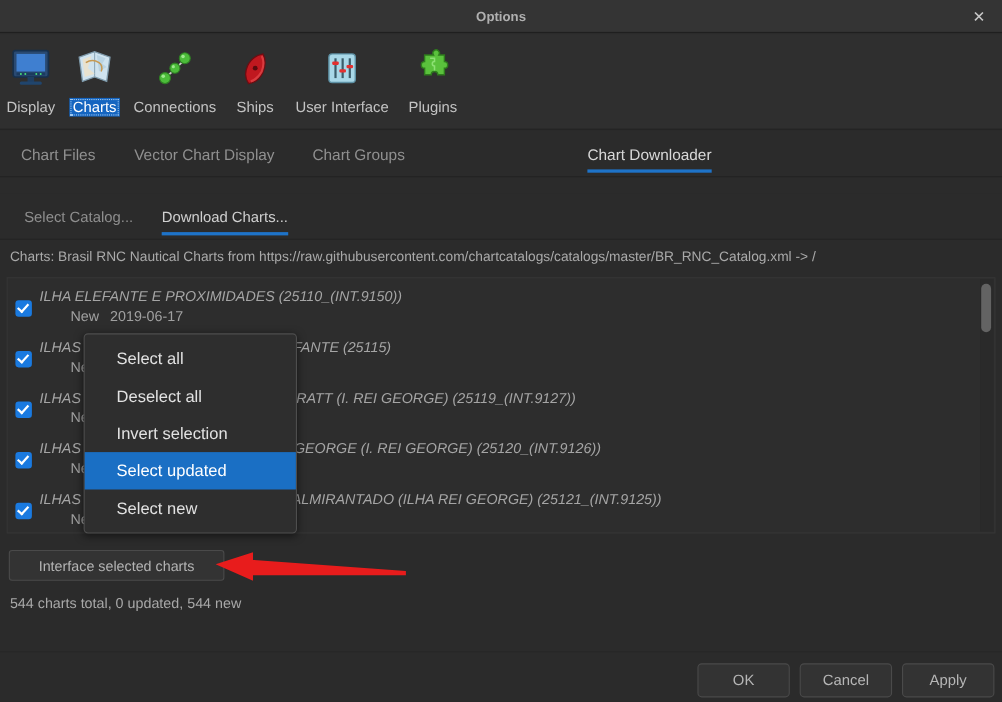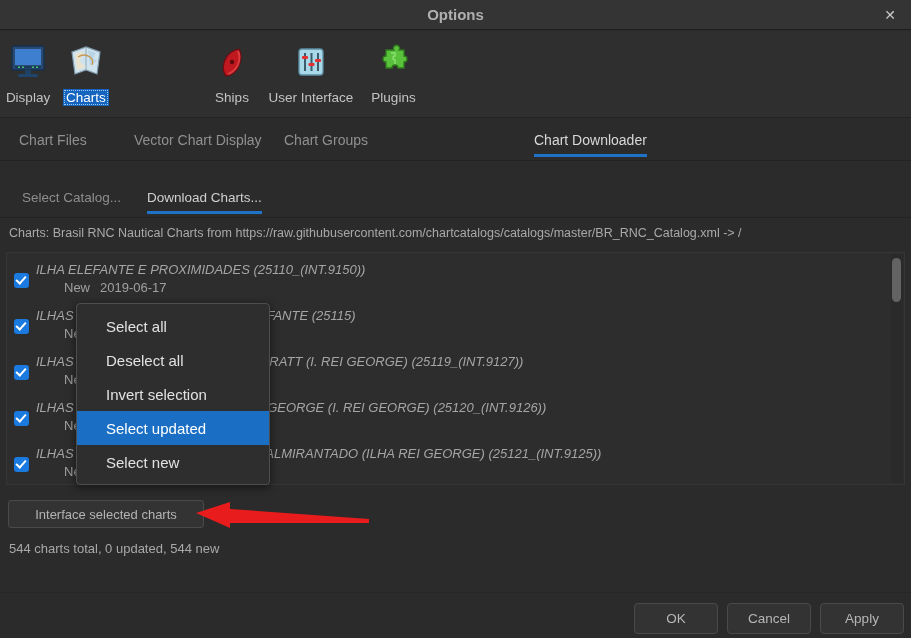--- a/index.html
+++ b/index.html
@@ -14,21 +14,21 @@
 
   
   .titlebar {
     position: absolute; left: 0; top: 0; width: 911px; height: 30px;
     background: #343434;
     border-bottom: 1px solid #1f1f1f;
   }
   .titlebar-text {
     position: absolute; left: 0; top: 0; width: 911px; height: 30px;
     line-height: 30px; text-align: center;
-    font-size: 15px; font-weight: bold; color: #b0b0b0;
+    font-size: 12px; font-weight: bold; color: #b0b0b0;
   }
   .titlebar-close {
     position: absolute; right: 8px; top: 0; width: 26px; height: 30px;
     line-height: 30px; text-align: center;
     font-size: 14px; color: #c8c8c8; cursor: pointer;
   }
 
   
   .toolbar {
     position: absolute; left: 0; top: 31px; width: 911px; height: 87px;
@@ -212,20 +212,34 @@
         <path d="M6 9 L20 4 L34 9 L31 31 L20 27 L9 31 Z" fill="#cfe3ef" stroke="#7e9aab" stroke-width="1.2"></path>
         <path d="M20 4 L20 27" stroke="#8fa9b9" stroke-width="1"></path>
         <path d="M9 11 L17 8 L14 19 L20 24 L11 27 Z" fill="#e8e2cf"></path>
         <path d="M22 7 L30 10 L27 15 L31 18 L24 22 Z" fill="#b9d4e4"></path>
         <path d="M12 14 Q18 10 24 14 Q28 17 26 22" stroke="#c79a52" stroke-width="1.4" fill="none"></path>
       </svg>
     </div>
     <div class="caption">Charts</div>
   </div>
 
+  <div class="tool" style="left:113px;width:92px;">
+    <div class="glyph">
+      <svg width="40" height="38" viewBox="0 0 40 38">
+        <path d="M12 27 L20 20 L29 11" stroke="#cfcfcf" stroke-width="1.6" fill="none"></path>
+        <circle cx="29" cy="10" r="5" fill="#4cbd3a" stroke="#2f7d24" stroke-width="1"></circle>
+        <circle cx="20" cy="19" r="4.6" fill="#4cbd3a" stroke="#2f7d24" stroke-width="1"></circle>
+        <circle cx="11" cy="28" r="5" fill="#4cbd3a" stroke="#2f7d24" stroke-width="1"></circle>
+        <circle cx="27.4" cy="8.4" r="1.6" fill="#9ce88c"></circle>
+        <circle cx="18.6" cy="17.6" r="1.4" fill="#9ce88c"></circle>
+        <circle cx="9.4" cy="26.4" r="1.6" fill="#9ce88c"></circle>
+      </svg>
+    </div>
+    <div class="caption">Connections</div>
+  </div>
 
   <div class="tool" style="left:206px;width:52px;">
     <div class="glyph">
       <svg width="40" height="38" viewBox="0 0 40 38">
         <path d="M27 6 Q31 13 27 23 Q23 32 14 33 Q9 26 13 17 Q17 8 27 6 Z" fill="#c0181f" stroke="#6d0d12" stroke-width="1.2"></path>
         <path d="M26 8 Q29 14 26 22 Q22 29 16 31" stroke="#ef5a5a" stroke-width="2" fill="none" opacity="0.55"></path>
         <ellipse cx="20" cy="19" rx="2.2" ry="2.2" fill="#5c0a0e"></ellipse>
       </svg>
     </div>
     <div class="caption">Ships</div>
@@ -254,21 +268,21 @@
       </svg>
     </div>
     <div class="caption">Plugins</div>
   </div>
 </div>
 
 <div class="tabbar">
   <div class="tab" style="left:19px;">
     <span>Chart Files</span>
   </div>
-  <div class="tab" style="left:134px;">
+  <div class="tab" style="left:122px;">
     <span>Vector Chart Display</span>
   </div>
   <div class="tab" style="left:284px;">
     <span>Chart Groups</span>
   </div>
   <div class="tab active" style="left:534px;">
     <span>Chart Downloader</span>
   </div>
 </div>
 

